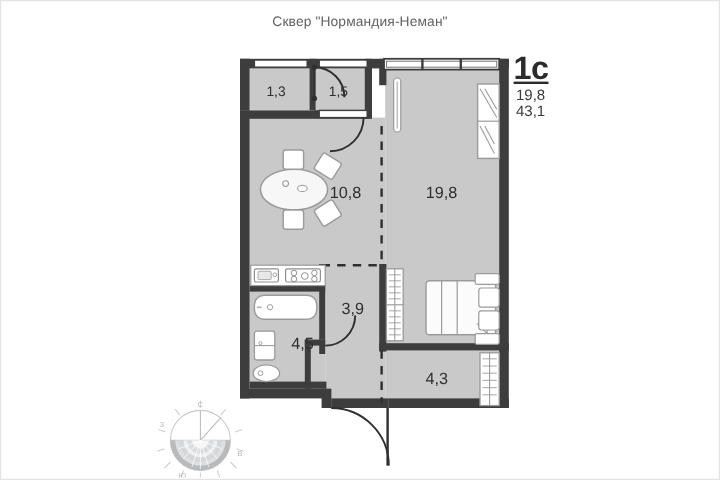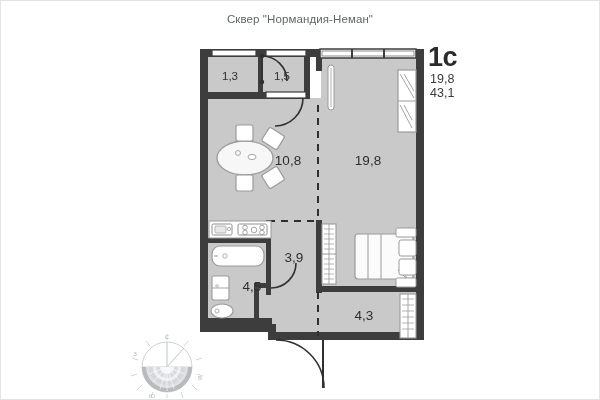--- a/index.html
+++ b/index.html
@@ -37,20 +37,21 @@
     top: 44px;
     width: 70px;
     text-align: left;
   }
   #type-code {
     font-size: 27px;
     font-weight: bold;
     color: #2b2b2b;
     line-height: 26px;
     letter-spacing: -0.5px;
+    text-decoration: underline;
   }
   #area-living {
     font-size: 12.5px;
     color: #3a3a3a;
     line-height: 14px;
     padding-top: 2px;
     margin-left: 2px;
   }
   #area-total {
     font-size: 12.5px;

